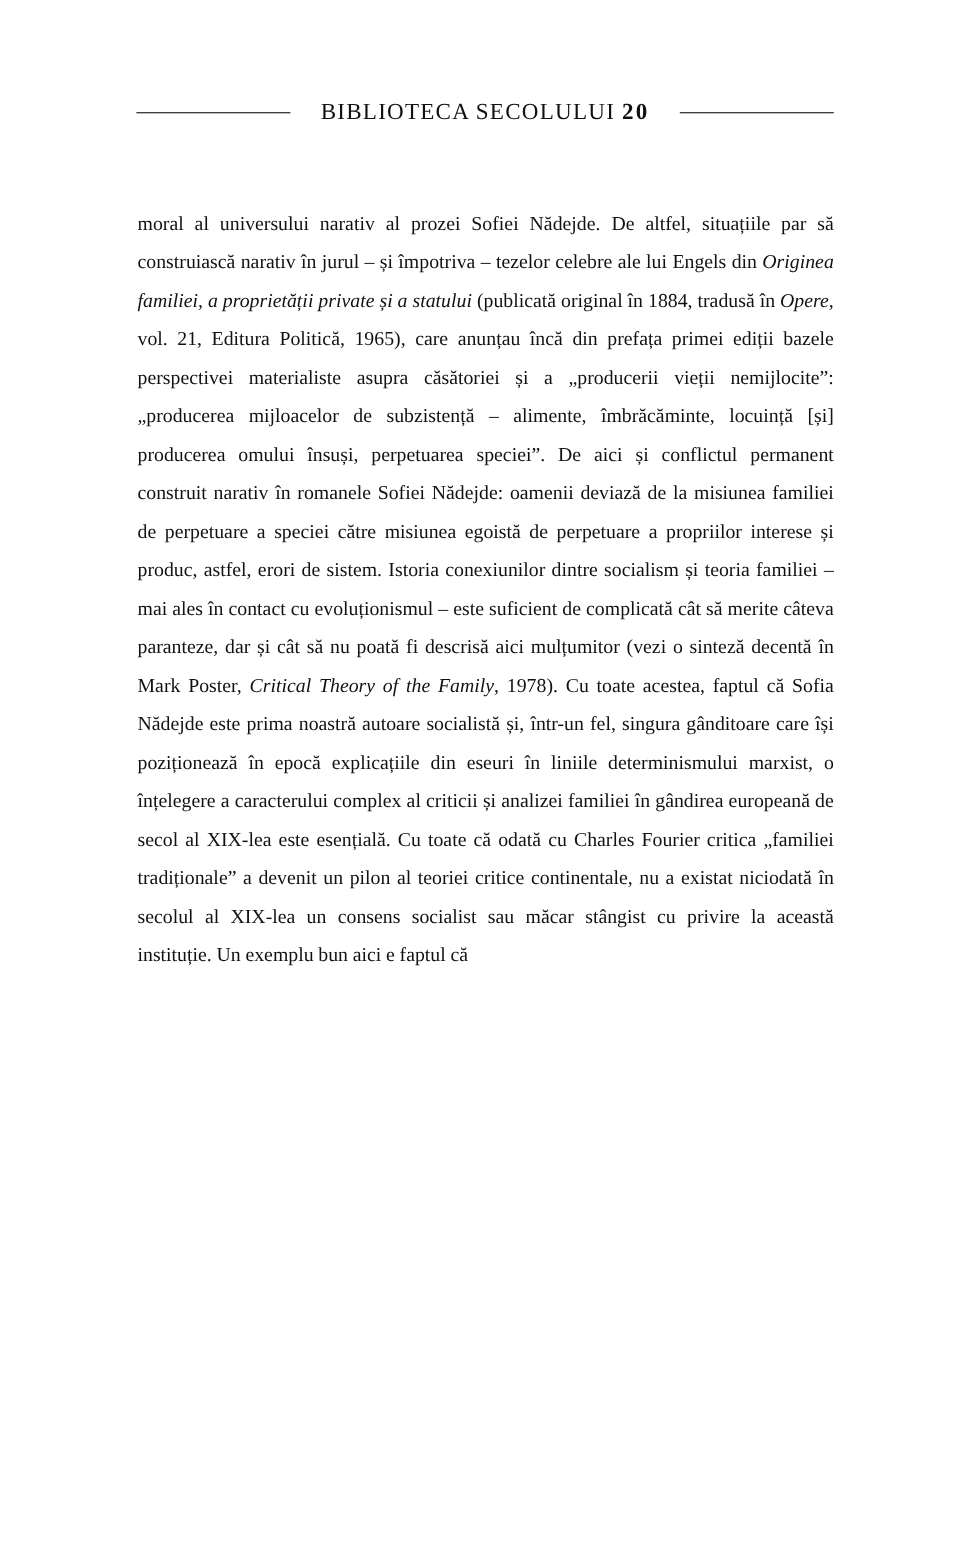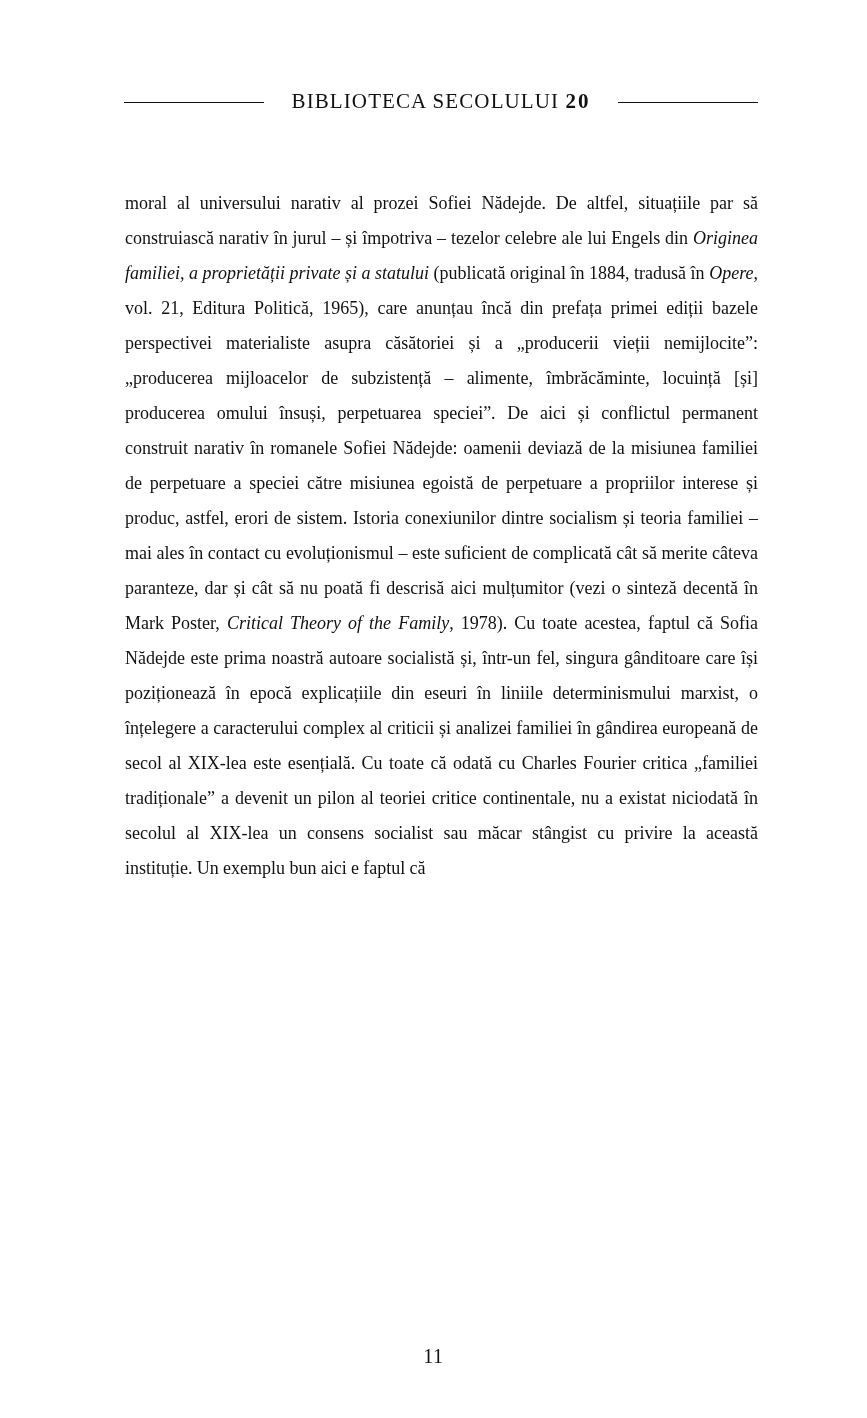--- a/index.html
+++ b/index.html
@@ -91,15 +91,14 @@
   <div class="running-head">
     <span class="head-rule"></span>
     <span class="head-title"><span>BIBLIOTECA SECOLULUI </span><span class="num">20</span></span>
     <span class="head-rule"></span>
   </div>
 
   <div class="body-col">
     <p>moral al universului narativ al prozei Sofiei Nădejde. De altfel, situațiile par să construiască narativ în ju­rul – și împotriva – tezelor celebre ale lui Engels din <i>Originea familiei, a proprietății private și a statu­lui</i> (publicată original în 1884, tradusă în <i>Opere</i>, vol. 21, Editura Politică, 1965), care anunțau încă din prefața primei ediții bazele perspectivei materialiste asupra căsătoriei și a „producerii vieții nemijlocite”: „producerea mijloacelor de subzistență – alimente, îmbrăcăminte, locuință [și] producerea omului în­suși, perpetuarea speciei”. De aici și conflictul per­manent construit narativ în romanele Sofiei Nădejde: oamenii deviază de la misiunea familiei de perpetu­are a speciei către misiunea egoistă de perpetuare a propriilor interese și produc, astfel, erori de sistem. Istoria conexiunilor dintre socialism și teoria famili­ei – mai ales în contact cu evoluționismul – este su­ficient de complicată cât să merite câteva paranteze, dar și cât să nu poată fi descrisă aici mulțumitor (vezi o sinteză decentă în Mark Poster, <i>Critical Theory of the Family</i>, 1978). Cu toate acestea, faptul că Sofia Nădejde este prima noastră autoare socialis­tă și, într-un fel, singura gânditoare care își pozițio­nează în epocă explicațiile din eseuri în liniile determinismului marxist, o înțelegere a caracterului complex al criticii și analizei familiei în gândirea eu­ropeană de secol al XIX-lea este esențială. Cu toate că odată cu Charles Fourier critica „familiei tradițio­nale” a devenit un pilon al teoriei critice continenta­le, nu a existat niciodată în secolul al XIX-lea un consens socialist sau măcar stângist cu privire la această instituție. Un exemplu bun aici e faptul că</p>
   </div>
 
-  <div class="folio">11</div>
 
 </div>
 
 </body></html>

